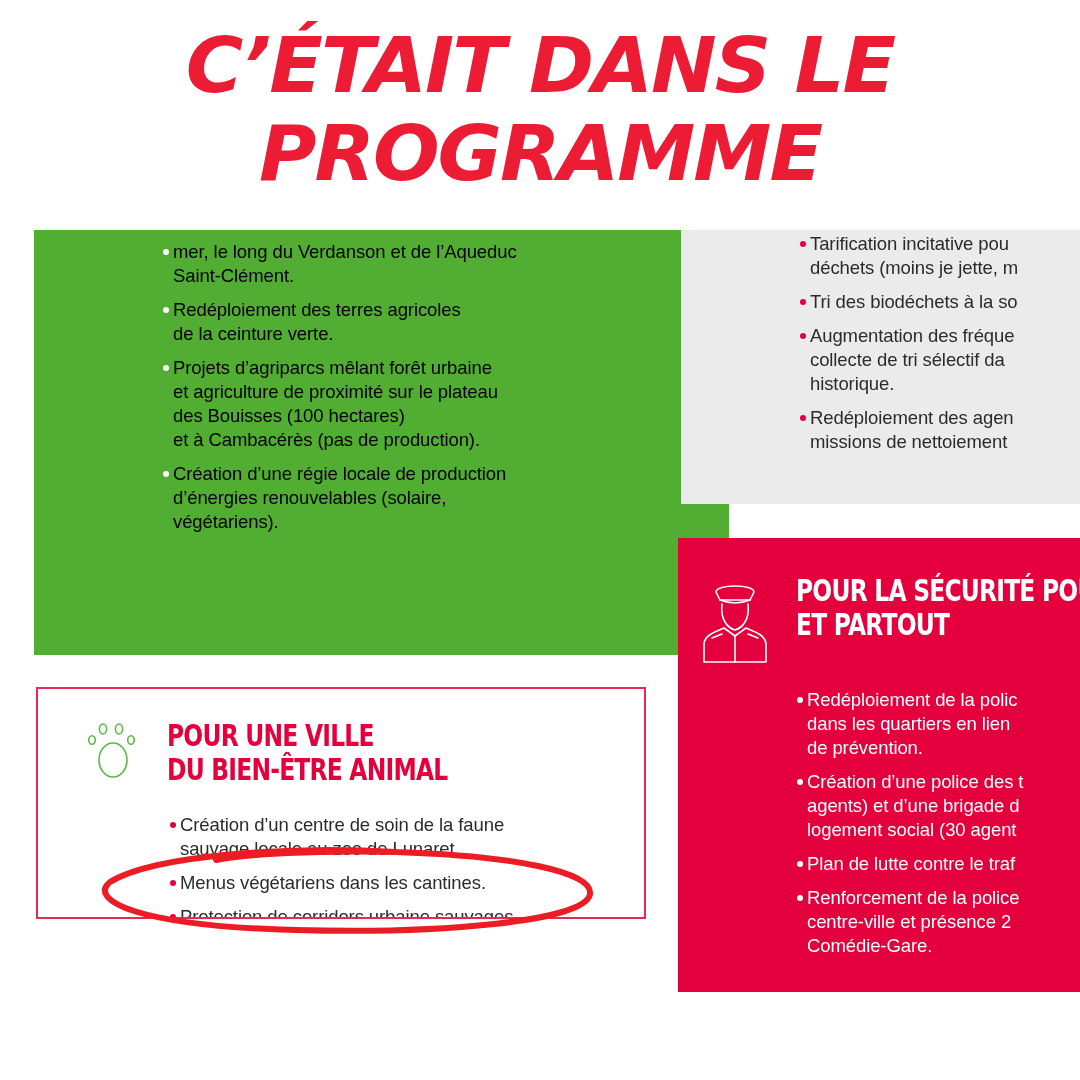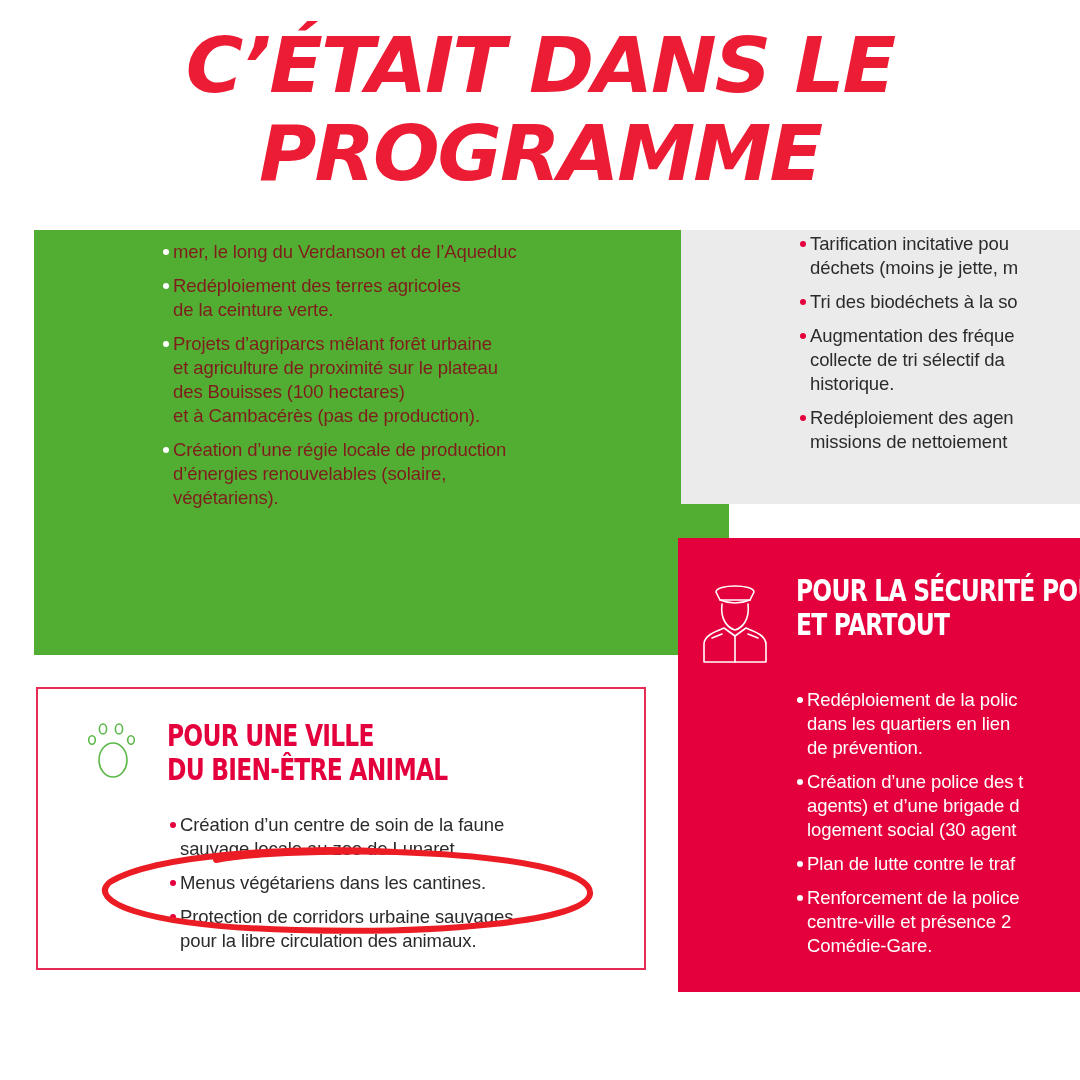--- a/index.html
+++ b/index.html
@@ -13,24 +13,24 @@
       text-align: center; color: #ec1c34;
       font-family: "DejaVu Sans", sans-serif;
       font-weight: bold; font-style: italic;
       font-size: 77px; line-height: 88px; letter-spacing: -2px;
       transform: scaleX(1.02);
       margin: 0;
     }
     .title span { display: block; }
 
     .panel { position: absolute; box-sizing: border-box; overflow: hidden; }
-    .green { left: 34px; top: 230px; width: 695px; height: 425px; background: #52ae32; color: #7f1d1d; }
+    .green { left: 34px; top: 230px; width: 695px; height: 425px; background: #52ae32; color: #000000; }
     .grey  { left: 681px; top: 230px; width: 420px; height: 274px; background: #ebebeb; color: #2b2b2b; }
     .pink  { left: 678px; top: 538px; width: 420px; height: 454px; background: #e4003c; color: #ffffff; }
-    .outline { left: 36px; top: 687px; width: 610px; height: 283px; background: #ffffff; border: 2px solid #e62a55; color: #2b2b2b; }
+    .outline { left: 36px; top: 687px; width: 610px; height: 232px; background: #ffffff; border: 2px solid #e62a55; color: #2b2b2b; }
 
     ul.items { list-style: none; margin: 0; padding: 0; position: absolute; }
     ul.items li {
       position: relative; padding-left: 9px;
       font-family: "Liberation Sans", sans-serif;
       font-size: 18.5px; line-height: 24px; margin-bottom: 10px;
       letter-spacing: -0.1px;
     }
     ul.items li::before {
       content: ""; position: absolute; left: -1px; top: 9px;
@@ -68,20 +68,21 @@
 
 <h1 class="title">
   <span>C’ÉTAIT DANS LE</span>
   <span>PROGRAMME</span>
 </h1>
 
 <div class="panel green">
   <ul class="items">
     <li class="first-cut" style="padding-left:9px;">
       <span class="cont">mer, le long du Verdanson et de l’Aqueduc</span>
+      <span class="cont">Saint-Clément.</span>
     </li>
     <li>
       <span class="cont">Redéploiement des terres agricoles</span>
       <span class="cont">de la ceinture verte.</span>
     </li>
     <li>
       <span class="cont">Projets d’agriparcs mêlant forêt urbaine</span>
       <span class="cont">et agriculture de proximité sur le plateau</span>
       <span class="cont">des Bouisses (100 hectares)</span>
       <span class="cont">et à Cambacérès (pas de production).</span>

